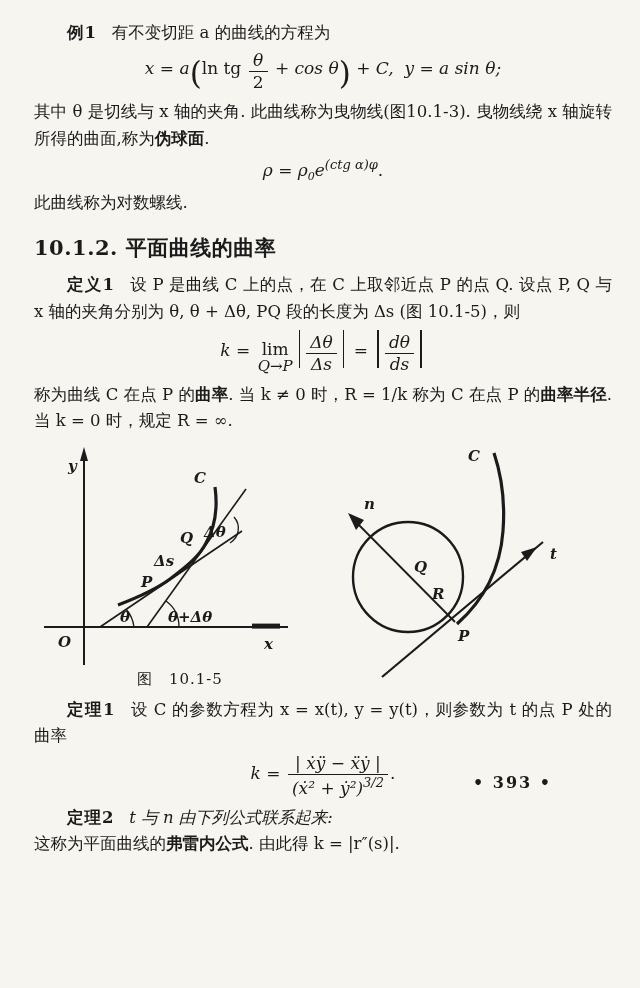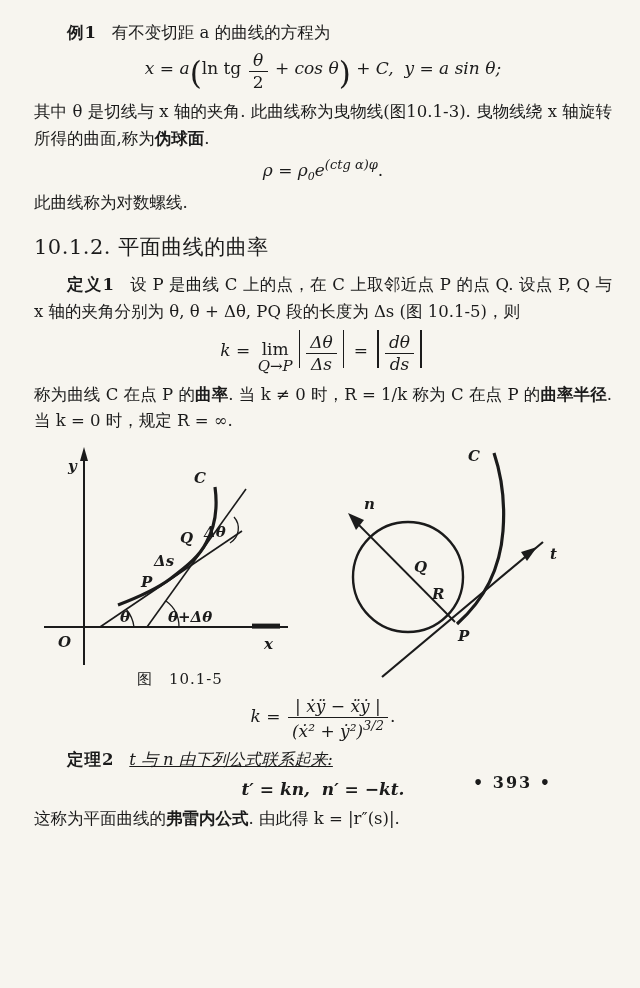--- a/index.html
+++ b/index.html
@@ -14,21 +14,21 @@
     position: relative;
     width: 640px; height: 818px;
     box-sizing: border-box;
     padding: 20px 28px 0 34px;
   }
   .body-text { font-size: 16.5px; line-height: 1.6; }
   p { margin: 0; text-align: justify; }
   .indent { text-indent: 2em; }
   .lead { font-weight: bold; letter-spacing: 1px; margin-right: 0.9em; }
   .b { font-weight: bold; }
-  .it { font-style: italic; text-decoration: underline; }
+  .it { font-style: italic; }
 
   .formula {
     text-align: center;
     margin: 5px 0 7px 0;
     font-style: italic;
     font-size: 17px;
     line-height: 1.2;
   }
   .formula .roman { font-style: normal; }
   .frac {
@@ -54,21 +54,21 @@
     display: inline-block;
     width: 1.6px; height: 38px;
     background: #1b1b1b;
     vertical-align: middle;
     margin: 0 4px 4px 4px;
   }
   sub { font-size: 11px; }
   sup { font-size: 13px; }
   .heading {
     font-size: 21px;
-    font-weight: normal;
+    font-weight: bold;
     margin: 14px 0 8px 0;
     letter-spacing: 0.5px;
   }
   .fig-row {
     display: flex;
     justify-content: space-between;
     align-items: flex-end;
     margin: 4px 6px 6px 2px;
   }
   figure { margin: 0; text-align: center; }
@@ -172,26 +172,26 @@
           <text x="40" y="66">n</text>
           <text x="226" y="116">t</text>
           <text x="90" y="129">Q</text>
           <text x="108" y="156">R</text>
           <text x="134" y="198">P</text>
         </svg>
       </figure>
 
     </div>
 
+    <p class="indent"><span class="lead">定理1</span><span>设 C 的参数方程为 x = x(t), y = y(t)，则参数为 t 的点 P 处的曲率</span></p>
 
     <div class="formula"><span>k = </span><span class="frac"><span class="num">| ẋÿ − ẍẏ |</span><span class="den"><span>(ẋ² + ẏ²)</span><sup>3/2</sup></span></span><span class="roman">.</span></div>
 
 
     <p class="indent"><span class="lead">定理2</span><span class="it">t 与 n 由下列公式联系起来:</span></p>
 
-    <div class="formula b">t′ = kn,&nbsp;&nbsp;n′ = −kt.</div>
 
     <p><span>这称为平面曲线的</span><span class="b">弗雷内公式</span><span>. 由此得 k = |r″(s)|.</span></p>
 
   </div>
 
   <div class="page-number">• 393 •</div>
 </div>
 
 </body></html>

